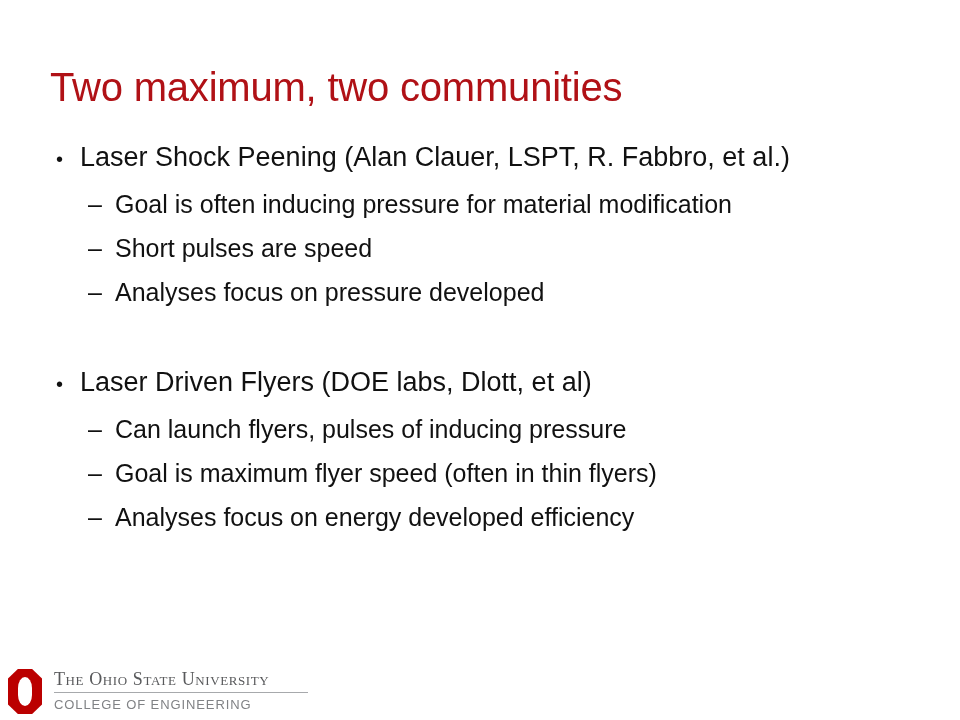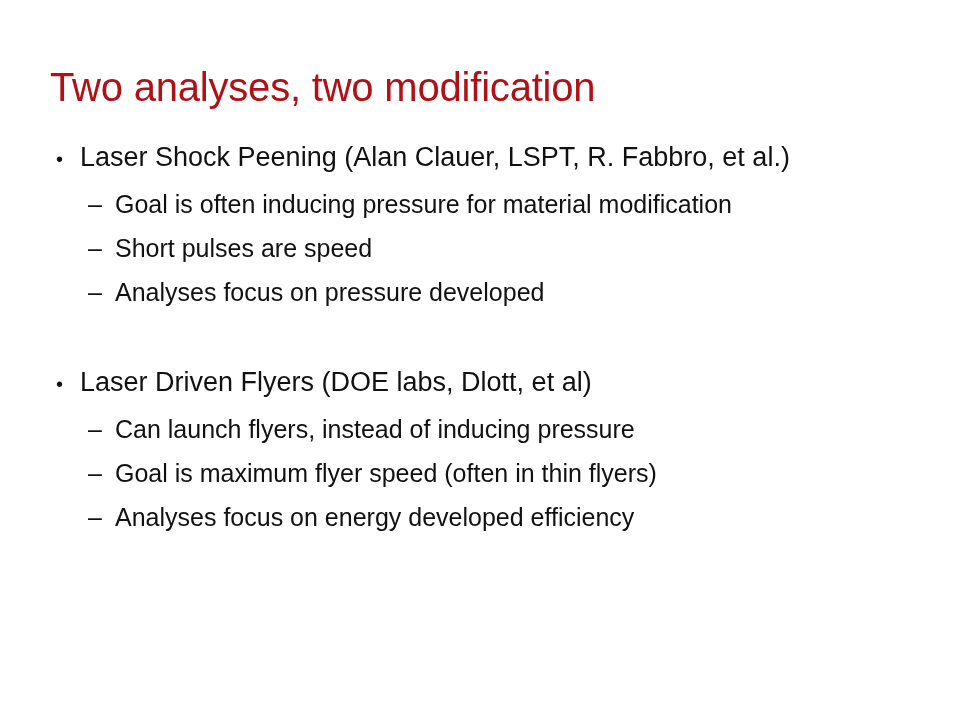--- a/index.html
+++ b/index.html
@@ -137,21 +137,21 @@
     color: #808285;
     letter-spacing: 0.9px;
     white-space: nowrap;
   }
 </style>
 </head>
 <body>
 
 <div id="slide">
 
-  <h1 id="slide-title">Two analyses, two modification</h1>
+  <h1 id="slide-title">Two maximum, two communities</h1>
 
   <div id="body">
 
     <div class="bullet-row lvl1">
       <span class="marker">•</span>
       <span class="btext">Laser Shock Peening (Alan Clauer, LSPT, R. Fabbro, et al.)</span>
     </div>
 
     <div class="bullet-row lvl2">
       <span class="marker">–</span>
@@ -170,29 +170,40 @@
 
     <div class="group-gap"></div>
 
     <div class="bullet-row lvl1">
       <span class="marker">•</span>
       <span class="btext">Laser Driven Flyers (DOE labs, Dlott, et al)</span>
     </div>
 
     <div class="bullet-row lvl2">
       <span class="marker">–</span>
-      <span class="btext">Can launch flyers, instead of inducing pressure</span>
+      <span class="btext">Can launch flyers, pulses of inducing pressure</span>
     </div>
 
     <div class="bullet-row lvl2">
       <span class="marker">–</span>
       <span class="btext">Goal is maximum flyer speed (often in thin flyers)</span>
     </div>
 
     <div class="bullet-row lvl2">
       <span class="marker">–</span>
       <span class="btext"><span>Analyses focus on </span><b>energy developed</b><span> efficiency</span></span>
     </div>
 
   </div>
 
+  <div id="logo">
+    <div id="block-o">
+      <div class="o-outer"></div>
+      <div class="o-inner"></div>
+    </div>
+    <div id="logo-text">
+      <div id="logo-line1">The Ohio State University</div>
+      <div id="logo-rule"></div>
+      <div id="logo-line2">COLLEGE OF ENGINEERING</div>
+    </div>
+  </div>
 
 </div>
 
 </body></html>

